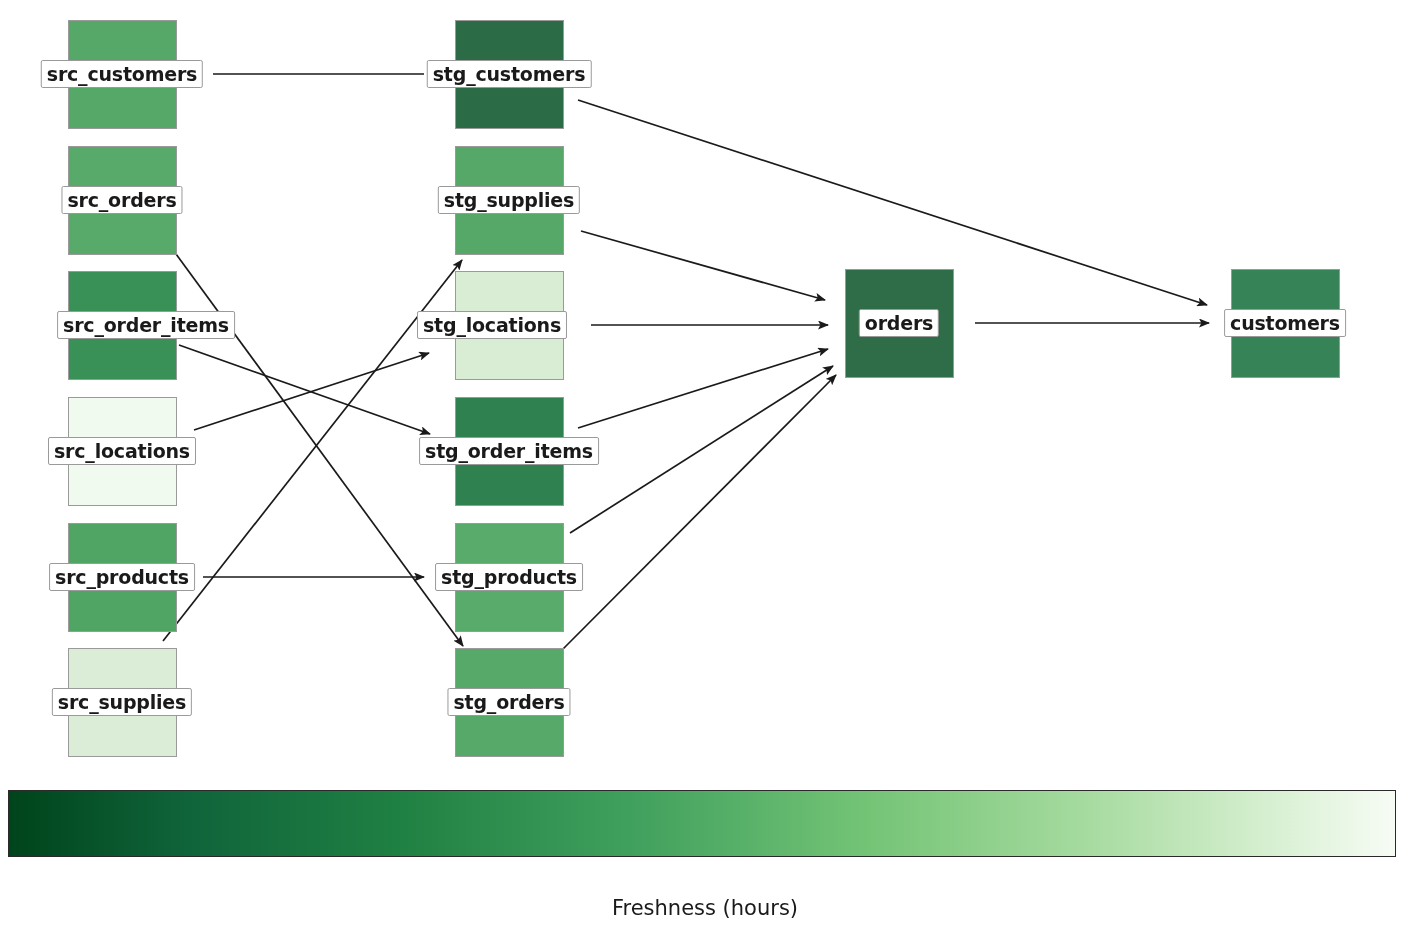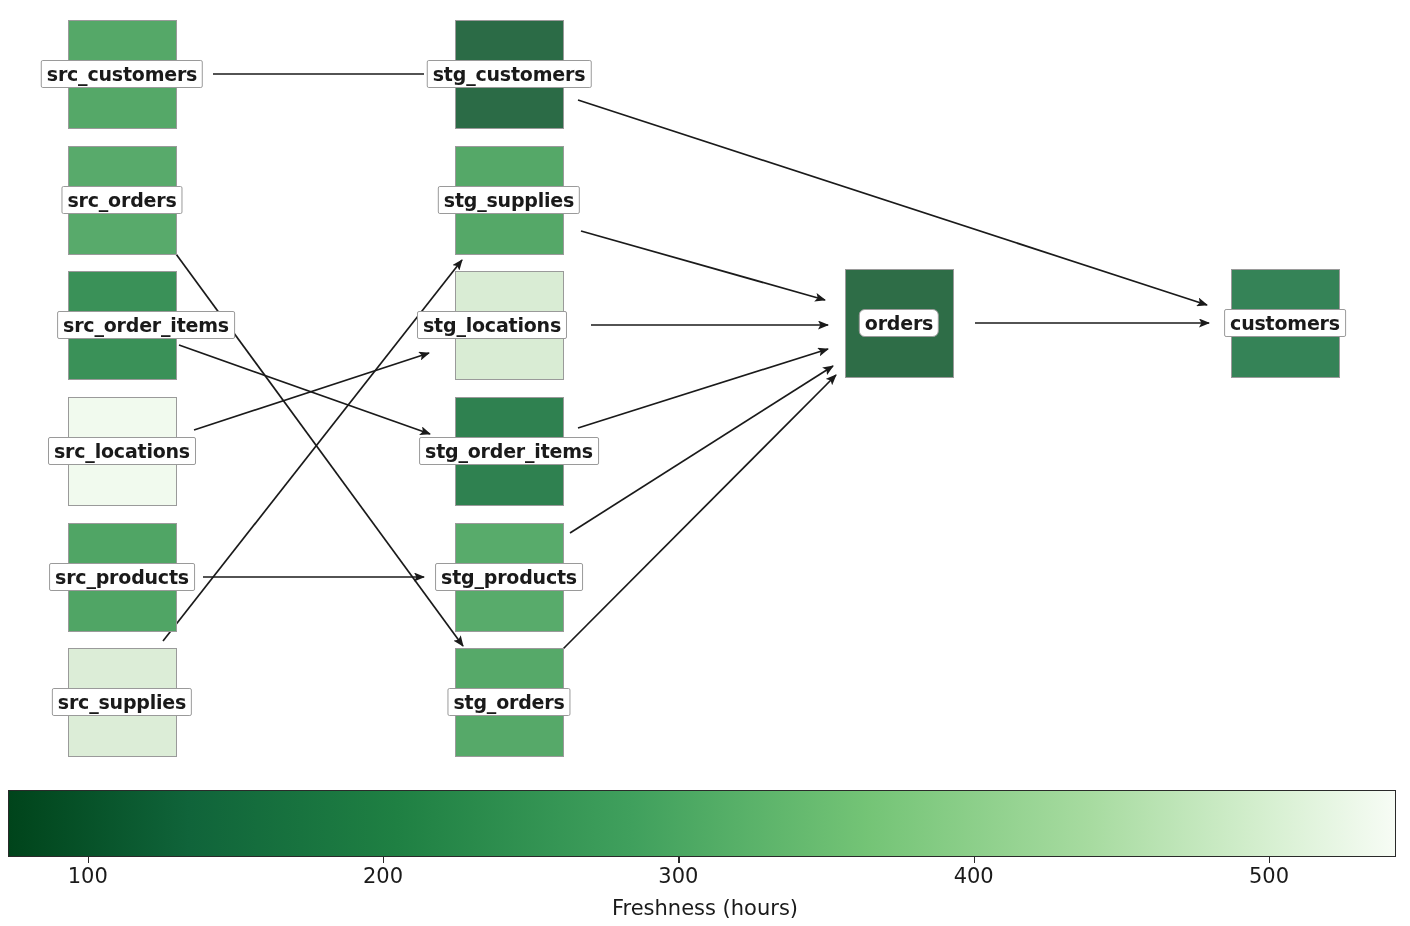--- a/index.html
+++ b/index.html
@@ -152,36 +152,24 @@
         <div class="node-label" style="left: 509px; top: 200px;">stg_supplies</div>
         <div class="node" style="left: 454.5px; top: 270.5px; width: 109px; height: 109px; background: rgb(217, 236, 212);"></div>
         <div class="node-label" style="left: 492px; top: 325px; text-align: center;">stg_locations</div>
         <div class="node" style="left: 454.5px; top: 396.5px; width: 109px; height: 109px; background: rgb(47, 129, 80);"></div>
         <div class="node-label" style="left: 509px; top: 451px;">stg_order_items</div>
         <div class="node" style="left: 454.5px; top: 522.5px; width: 109px; height: 109px; background: rgb(88, 171, 107);"></div>
         <div class="node-label" style="left: 509px; top: 577px;">stg_products</div>
         <div class="node" style="left: 454.5px; top: 647.5px; width: 109px; height: 109px; background: rgb(86, 169, 105);"></div>
         <div class="node-label" style="left: 509px; top: 702px;">stg_orders</div>
         <div class="node" style="left: 844.5px; top: 268.5px; width: 109px; height: 109px; background: rgb(46, 109, 71);"></div>
-        <div class="node-label" style="left: 899px; top: 323px; border-radius: 6px;">orders</div>
+        <div class="node-label" style="left: 899px; top: 323px;">orders</div>
         <div class="node" style="left: 1230.5px; top: 268.5px; width: 109px; height: 109px; background: rgb(53, 131, 87);"></div>
         <div class="node-label" style="left: 1285px; top: 323px;">customers</div>
       </div>
   </div>
 
   <div id="colorbar-wrap">
     <div id="colorbar-bar" style="background: linear-gradient(to right, rgb(0, 68, 27) 0%, rgb(16, 100, 58) 13%, rgb(31, 128, 67) 28%, rgb(64, 160, 93) 45%, rgb(116, 196, 118) 62%, rgb(167, 219, 160) 78%, rgb(211, 238, 205) 90%, rgb(247, 252, 245) 100%);"></div>
-    <div id="colorbar-ticks">
-        <div class="cb-tick-mark" style="left: 87.7362px;"></div>
-        <div class="cb-tick-label" style="left: 87.7362px;">100</div>
-        <div class="cb-tick-mark" style="left: 383.055px;"></div>
-        <div class="cb-tick-label" style="left: 383.055px;">200</div>
-        <div class="cb-tick-mark" style="left: 678.374px;"></div>
-        <div class="cb-tick-label" style="left: 678.374px;">300</div>
-        <div class="cb-tick-mark" style="left: 973.694px;"></div>
-        <div class="cb-tick-label" style="left: 973.694px;">400</div>
-        <div class="cb-tick-mark" style="left: 1269.01px;"></div>
-        <div class="cb-tick-label" style="left: 1269.01px;">500</div>
-      </div>
     <div id="colorbar-title">Freshness (hours)</div>
   </div>
 
 </div>
 
 </body></html>

